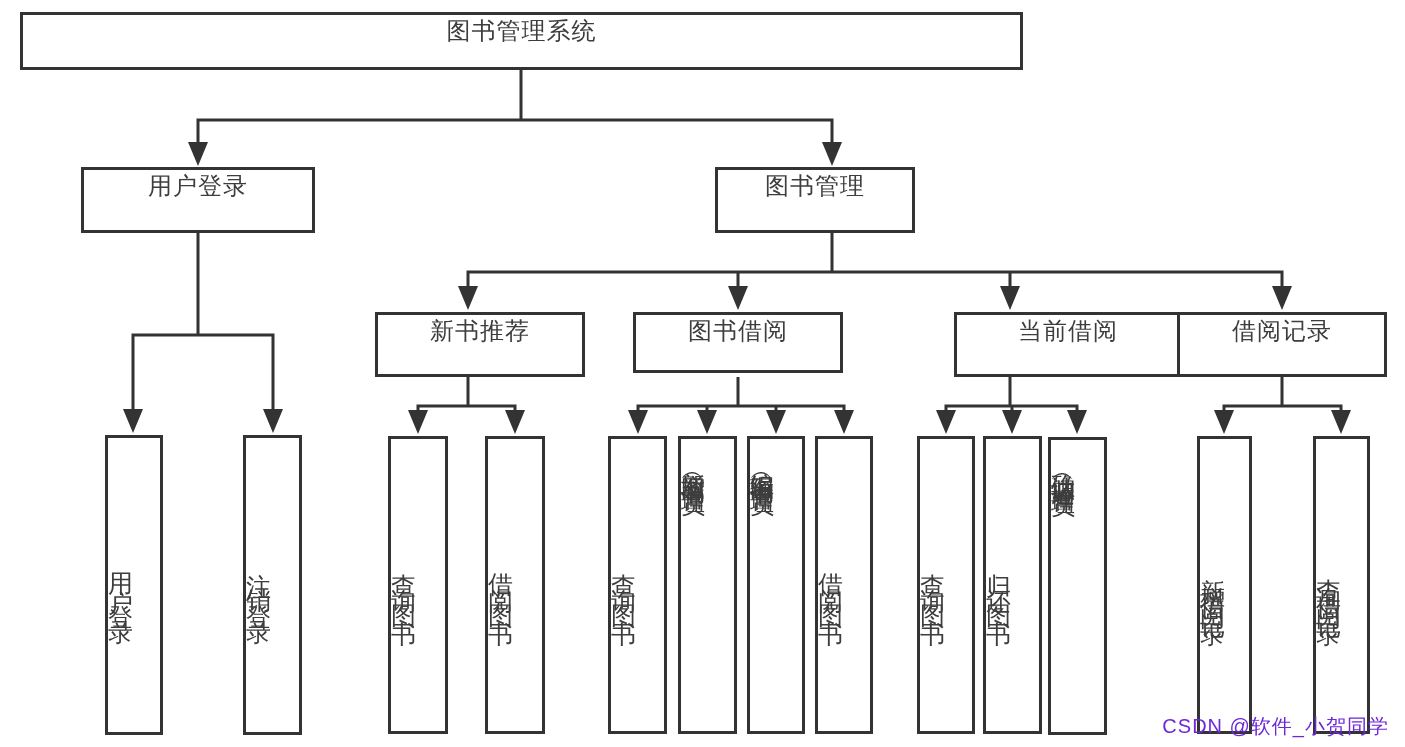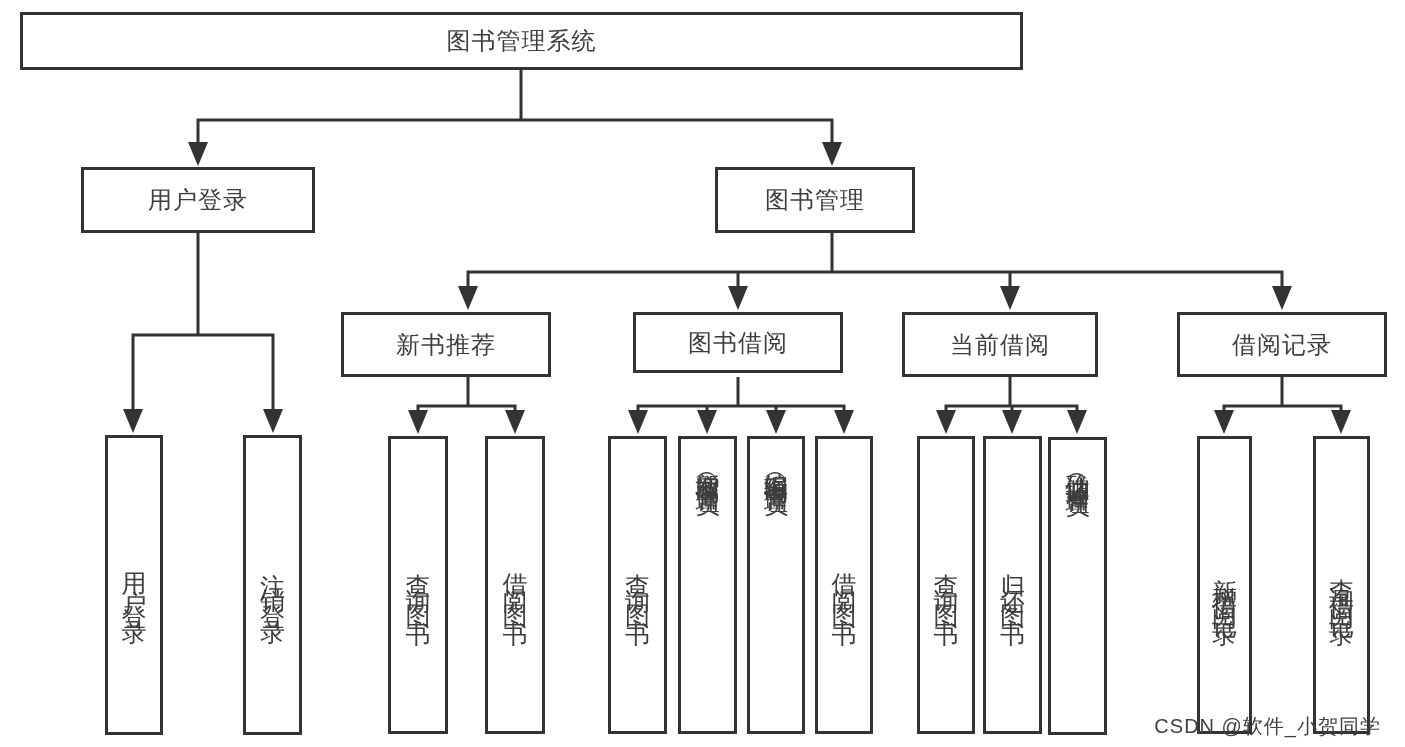--- a/index.html
+++ b/index.html
@@ -14,21 +14,21 @@
     position: absolute; left: 0; top: 0;
     width: 1405px; height: 747px;
     z-index: 0;
   }
   .node {
     position: absolute;
     box-sizing: border-box;
     border: 3px solid #333333;
     background: #ffffff;
     display: flex;
-    align-items: center;
+    align-items: flex-start;
     justify-content: center;
     z-index: 1;
   }
   .hlabel {
     color: #3d3d3d;
     font-size: 24px;
     letter-spacing: 1px;
     white-space: nowrap;
   }
   .vnode { flex-direction: column; }
@@ -38,22 +38,22 @@
     color: #3d3d3d;
     font-size: 25px;
     letter-spacing: 16px;
     line-height: 1;
   }
   .vlabel.mid { letter-spacing: 9px; }
   .vlabel.long { font-size: 24px; letter-spacing: 3px; }
   .vnode.top-align { justify-content: flex-start; padding-top: 14px; }
   #watermark {
     position: absolute;
-    right: 24px; bottom: 7px;
-    color: #404040;
+    right: 16px; bottom: 7px;
+    color: #6d28d9;
     font-size: 20px;
     letter-spacing: 1px;
     z-index: 2;
     white-space: nowrap;
   }
 </style>
 </head>
 <body>
 
 <svg id="connectors" viewBox="0 0 1405 747" xmlns="http://www.w3.org/2000/svg">
@@ -114,27 +114,27 @@
   <span class="hlabel">图书管理系统</span>
 </div>
 
 <div class="node" style="left:81px; top:167px; width:234px; height:66px;">
   <span class="hlabel">用户登录</span>
 </div>
 <div class="node" style="left:715px; top:167px; width:200px; height:66px;">
   <span class="hlabel">图书管理</span>
 </div>
 
-<div class="node" style="left:341px; top:312px; width:210px; height:65px;">
+<div class="node" style="left:375px; top:312px; width:210px; height:65px;">
   <span class="hlabel">新书推荐</span>
 </div>
 <div class="node" style="left:633px; top:312px; width:210px; height:61px;">
   <span class="hlabel">图书借阅</span>
 </div>
-<div class="node" style="left:902px; top:312px; width:196px; height:65px;">
+<div class="node" style="left:954px; top:312px; width:228px; height:65px;">
   <span class="hlabel">当前借阅</span>
 </div>
 <div class="node" style="left:1177px; top:312px; width:210px; height:65px;">
   <span class="hlabel">借阅记录</span>
 </div>
 
 <div class="node vnode" style="left:105px; top:435px; width:58px; height:300px;">
   <span class="vlabel">用户登录</span>
 </div>
 <div class="node vnode" style="left:243px; top:435px; width:59px; height:300px;">

